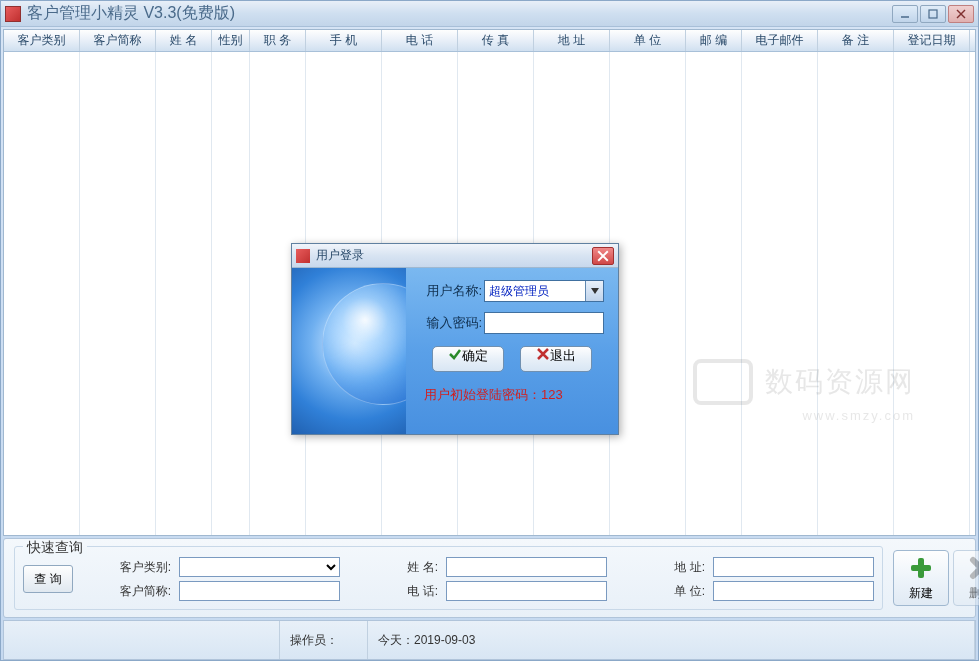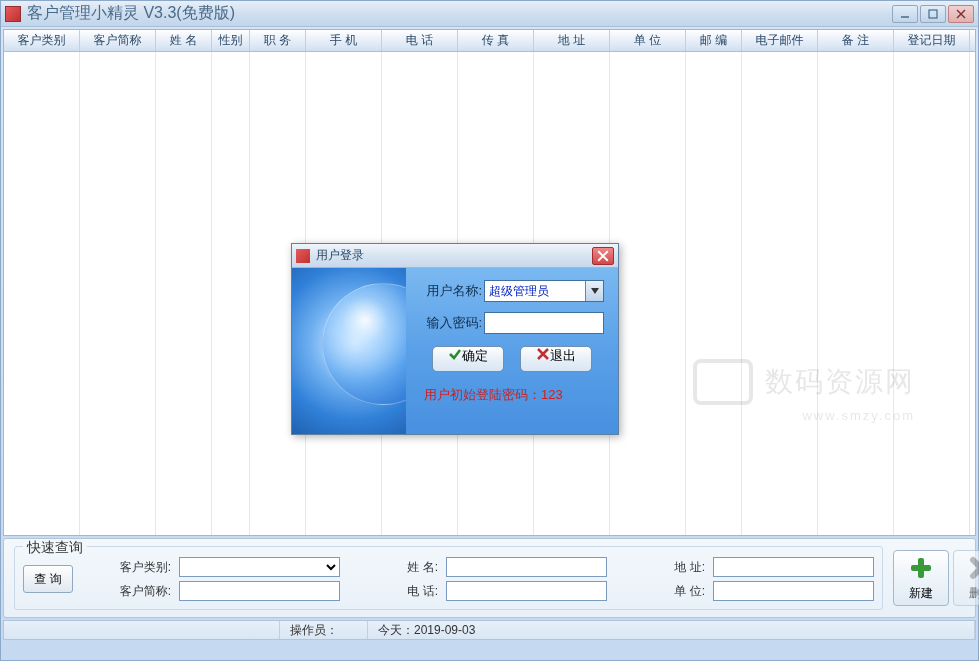--- a/index.html
+++ b/index.html
@@ -113,21 +113,21 @@
       background: linear-gradient(to bottom, #fefefe 0%, #eef4fa 50%, #e0eaf4 100%);
       border: 1px solid #a0b8d0; border-radius: 4px;
       display: flex; flex-direction: column; align-items: center; justify-content: center;
       gap: 3px; cursor: pointer; font-size: 12px;
     }
     .action-btn.disabled { opacity: 0.55; cursor: default; }
     .action-btn .aicon { width: 28px; height: 28px; display: flex; align-items: center; justify-content: center; }
     
     
     .statusbar {
-      height: 20px; margin: 0 2px 2px 2px;
+      height: 40px; margin: 0 2px 2px 2px;
       background: linear-gradient(to bottom, #e8f0f8, #d8e6f4);
       border: 1px solid #b0c4da;
       display: flex; align-items: center;
       font-size: 12px; color: #333;
     }
     .statusbar .seg {
       padding: 0 10px; height: 100%;
       border-right: 1px solid #c0d0e0;
       display: flex; align-items: center;
     }

